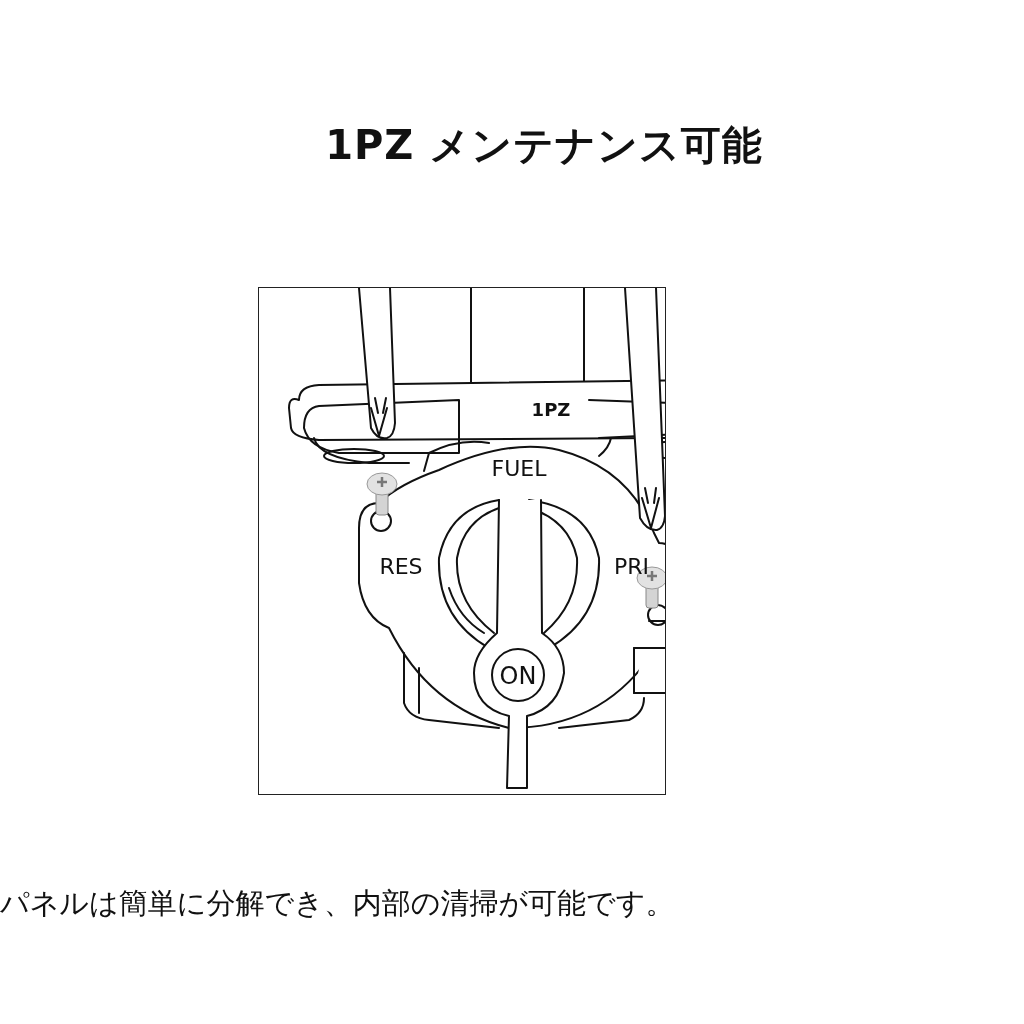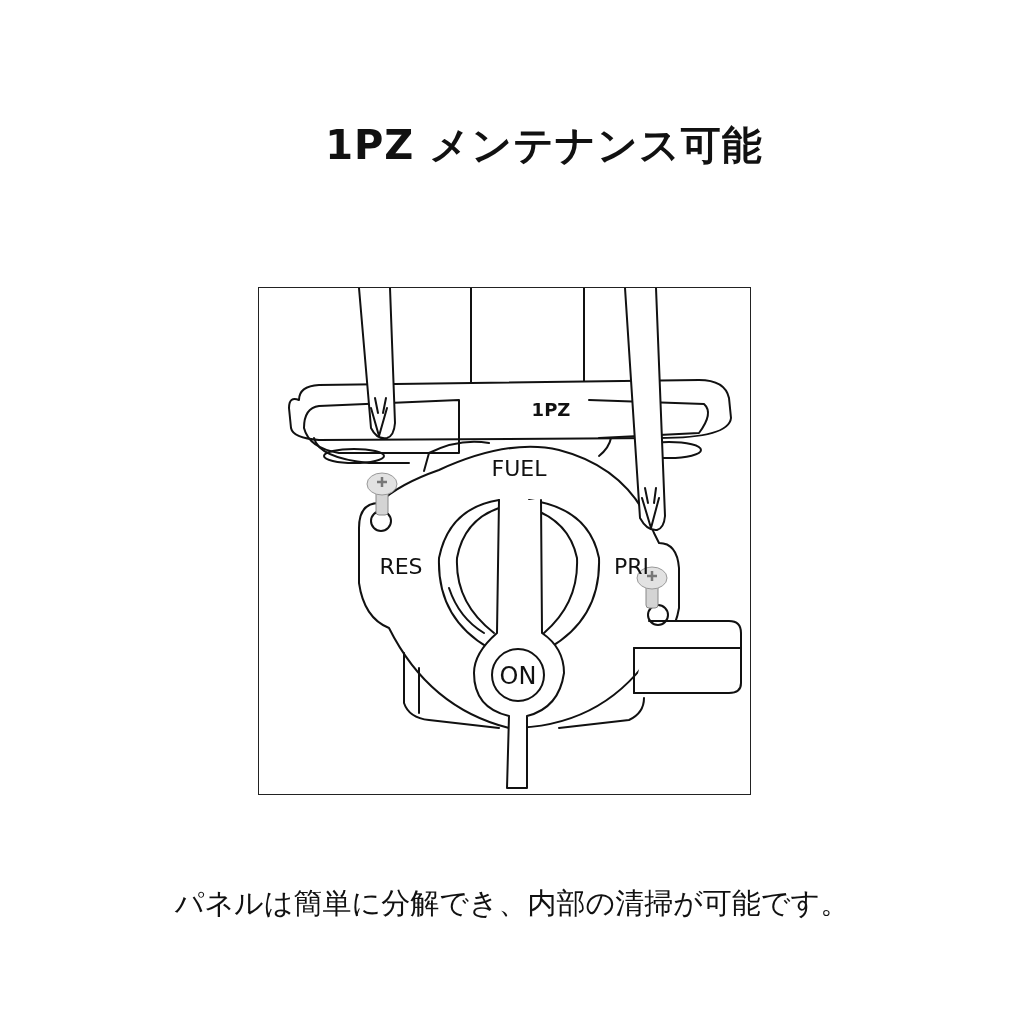--- a/index.html
+++ b/index.html
@@ -2,26 +2,26 @@
 <html><head>
 <meta charset="utf-8">
 <style>
   html, body { margin: 0; padding: 0; background: #ffffff; }
   body { width: 1024px; height: 1024px; position: relative; overflow: hidden; font-family: "DejaVu Sans", sans-serif; }
   .title {
     position: absolute; left: 0; top: 118px; width: 1024px; text-align: center;
     font-family: "DejaVu Sans", sans-serif; font-weight: bold; font-size: 40px; color: #111; letter-spacing: 1px; margin-left: 32px;
   }
   .frame {
-    position: absolute; left: 258px; top: 287px; width: 493px; height: 508px;
+    position: absolute; left: 258px; top: 287px; width: 408px; height: 508px;
     border: 1.5px solid #222; box-sizing: border-box; background: #fff; overflow: hidden;
   }
   .frame svg { position: absolute; left: 0; top: 0; }
   .caption {
-    position: absolute; left: 0; top: 884px; width: 1024px; text-align: center;
+    position: absolute; left: 0; top: 884px; width: 1024px; 
     font-family: "DejaVu Sans", sans-serif; font-size: 29px; color: #111;
   }
   .lbl { font-family: "DejaVu Sans", sans-serif; fill: #111; }
 </style>
 </head>
 <body>
 
 <div class="title">1PZ メンテナンス可能</div>
 
 <div class="frame">

